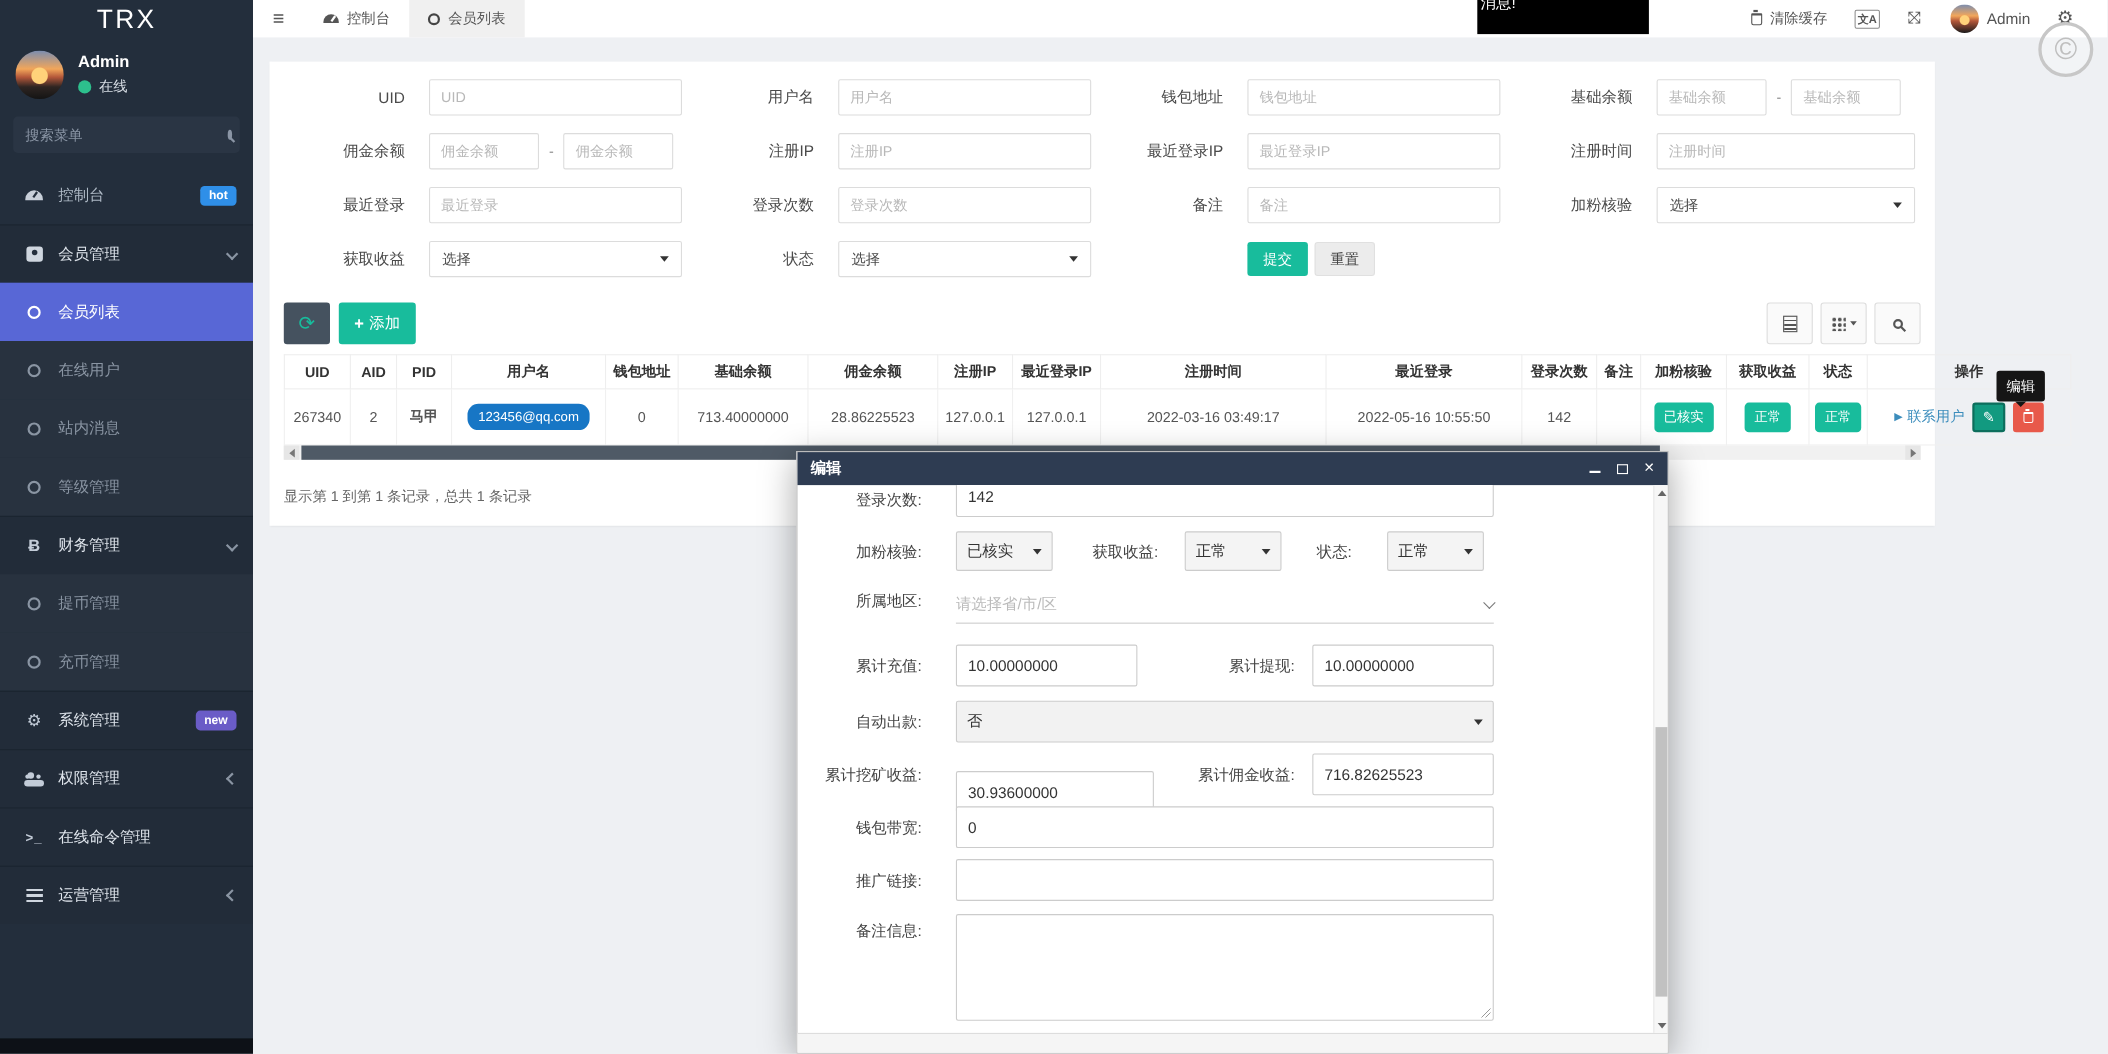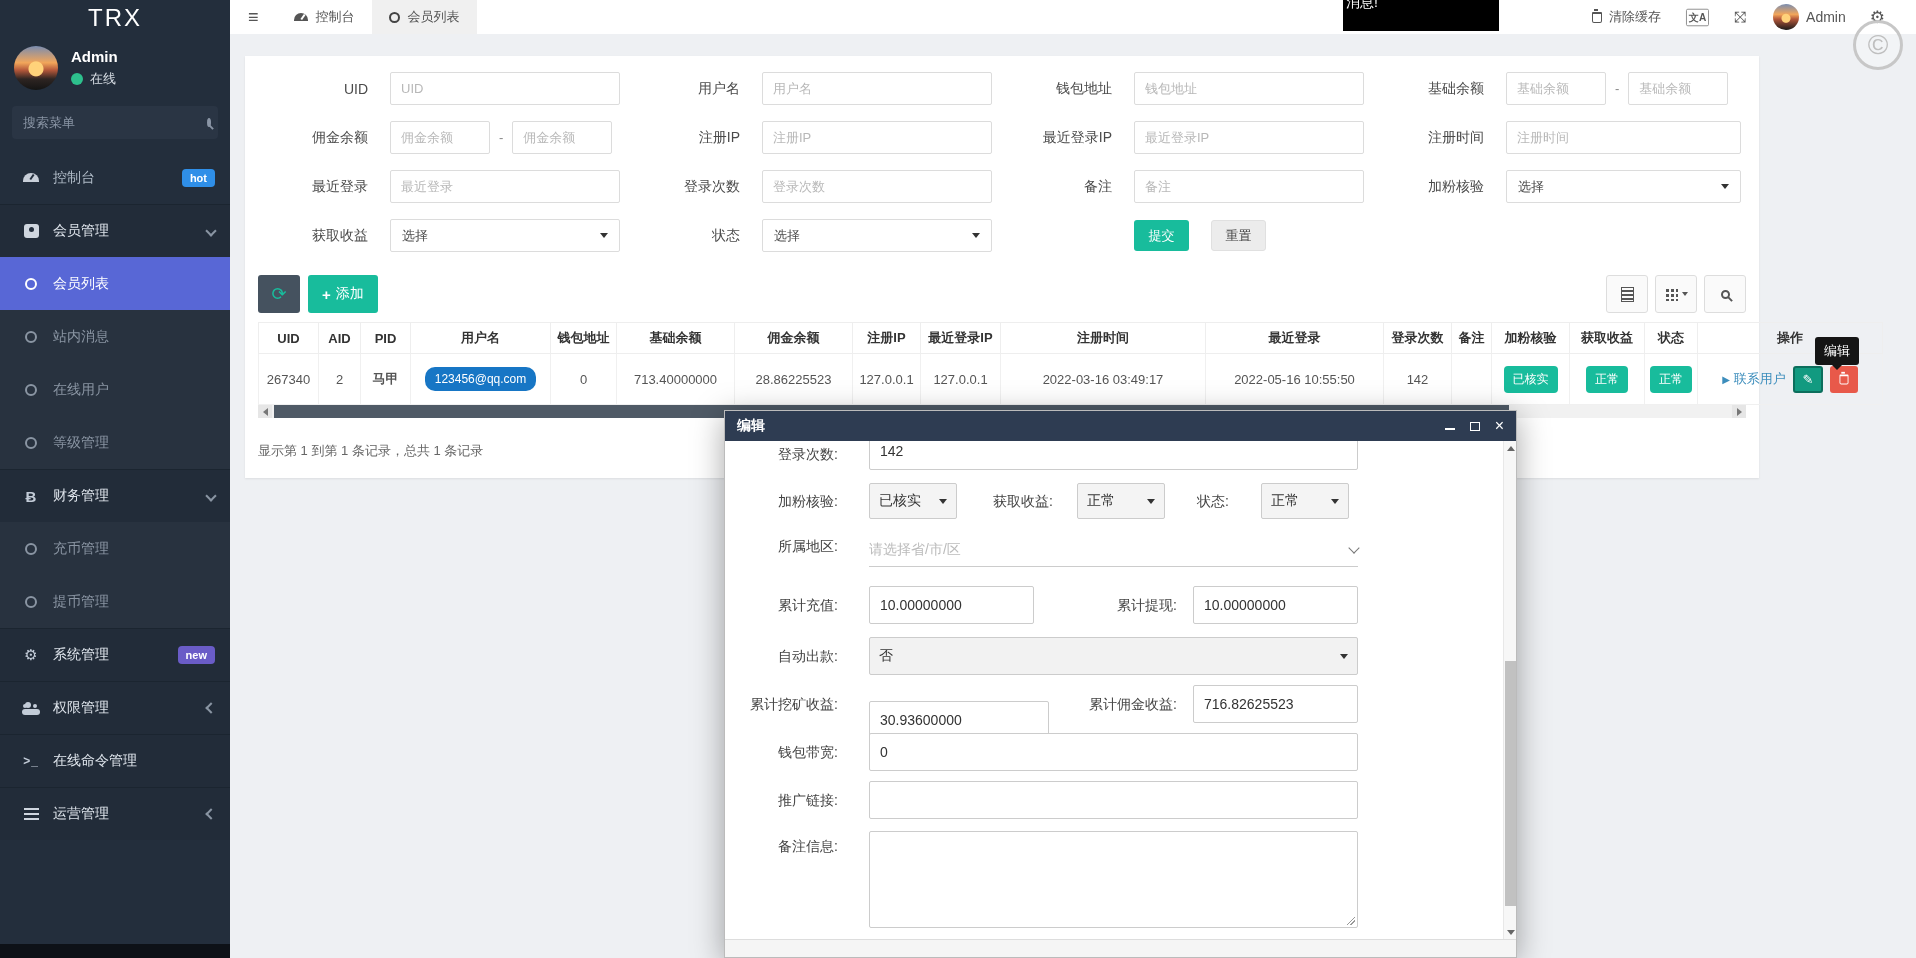--- a/index.html
+++ b/index.html
@@ -77,21 +77,21 @@
   .f-cell { display:flex; align-items:center; height:33px; }
   .f-label { width:110px; text-align:right; padding-right:22px; font-size:14px; color:#4a4a4a; flex:0 0 132px; }
   .f-input { width:230px; height:33px; border:1px solid #dcdcdc; border-radius:2px; padding:0 10px; font-size:13px; color:#333; outline:none; }
   .f-input::placeholder { color:#b8b8b8; }
   .f-input.sm { width:100px; }
   .f-input.w4 { width:235px; }
   .dash { margin:0 9px; color:#888; font-size:13px; }
   .f-select { width:230px; height:33px; border:1px solid #dcdcdc; border-radius:2px; padding:0 11px; font-size:13px; color:#4a4a4a; display:flex; align-items:center; justify-content:space-between; cursor:pointer; background:#fff; }
   .f-select.w4 { width:235px; }
   .caret { width:0; height:0; border-left:4px solid transparent; border-right:4px solid transparent; border-top:5px solid #333; }
-  .f-buttons { padding-left:132px; gap:22px; }
+  .f-buttons { padding-left:132px; gap:6px; }
   .btn-submit { width:55px; height:31px; background:#18bc9c; color:#fff; border:none; border-radius:3px; font-size:13px; cursor:pointer; }
   .btn-reset { width:55px; height:31px; background:#ececec; color:#444; border:1px solid #e0e0e0; border-radius:3px; font-size:13px; cursor:pointer; }
 
   .toolbar { position:absolute; left:13px; right:13px; top:219px; display:flex; align-items:center; gap:8px; }
   .btn-refresh { width:42px; height:38px; background:#45525f; border:none; border-radius:3px; color:#18bc9c; font-size:18px; cursor:pointer; display:flex; align-items:center; justify-content:center; }
   .btn-add { height:38px; padding:0 14px; background:#18bc9c; color:#fff; border:none; border-radius:3px; font-size:14px; cursor:pointer; display:flex; align-items:center; gap:5px; }
   .btn-add .plus { font-weight:bold; font-size:15px; }
   .tool-right { margin-left:auto; display:flex; gap:7px; }
   .tool-btn { width:42px; height:38px; background:#fafafa; border:1px solid #ddd; border-radius:3px; color:#555; display:flex; align-items:center; justify-content:center; gap:4px; cursor:pointer; }
   .isheet { width:13px; height:15px; border:1.5px solid currentColor; background:repeating-linear-gradient(to bottom,transparent 0 2.5px,currentColor 2.5px 4px); display:inline-block; }
@@ -183,50 +183,50 @@
     <div class="s-item sub active">
       <span class="s-ic">
           <span class="ring"></span>
         </span>
       <span>会员列表</span>
     </div>
     <div class="s-item sub">
       <span class="s-ic">
           <span class="ring"></span>
         </span>
+      <span>在线用户</span>
+    </div>
+    <div class="s-item sub">
+      <span class="s-ic">
+          <span class="ring"></span>
+        </span>
       <span>站内消息</span>
-    </div>
-    <div class="s-item sub">
-      <span class="s-ic">
-          <span class="ring"></span>
-        </span>
-      <span>在线用户</span>
     </div>
     <div class="s-item sub">
       <span class="s-ic">
           <span class="ring"></span>
         </span>
       <span>等级管理</span>
     </div>
     <div class="s-item group">
       <span class="s-ic" style="font-size:15px;font-weight:bold;">Ƀ</span>
       <span>财务管理</span>
       <span class="chev chev-down"></span>
     </div>
     <div class="s-item sub">
       <span class="s-ic">
           <span class="ring"></span>
         </span>
+      <span>提币管理</span>
+    </div>
+    <div class="s-item sub">
+      <span class="s-ic">
+          <span class="ring"></span>
+        </span>
       <span>充币管理</span>
-    </div>
-    <div class="s-item sub">
-      <span class="s-ic">
-          <span class="ring"></span>
-        </span>
-      <span>提币管理</span>
     </div>
     <div class="s-item group">
       <span class="s-ic" style="font-size:15px;">⚙</span>
       <span>系统管理</span>
       <span class="badge new">new</span>
     </div>
     <div class="s-item group">
       <span class="s-ic">
           <span class="iusers"></span>
         </span>

